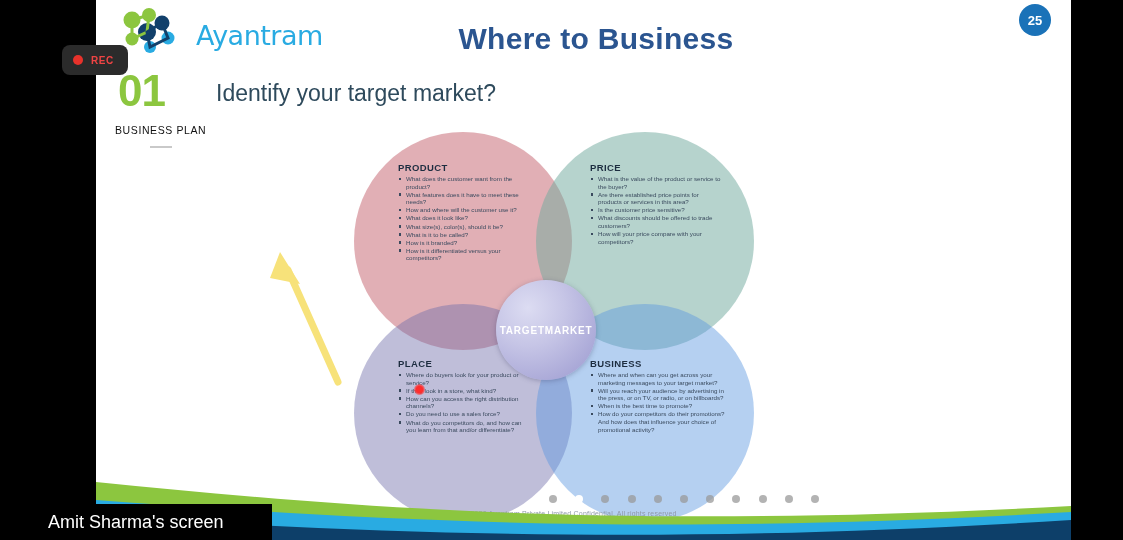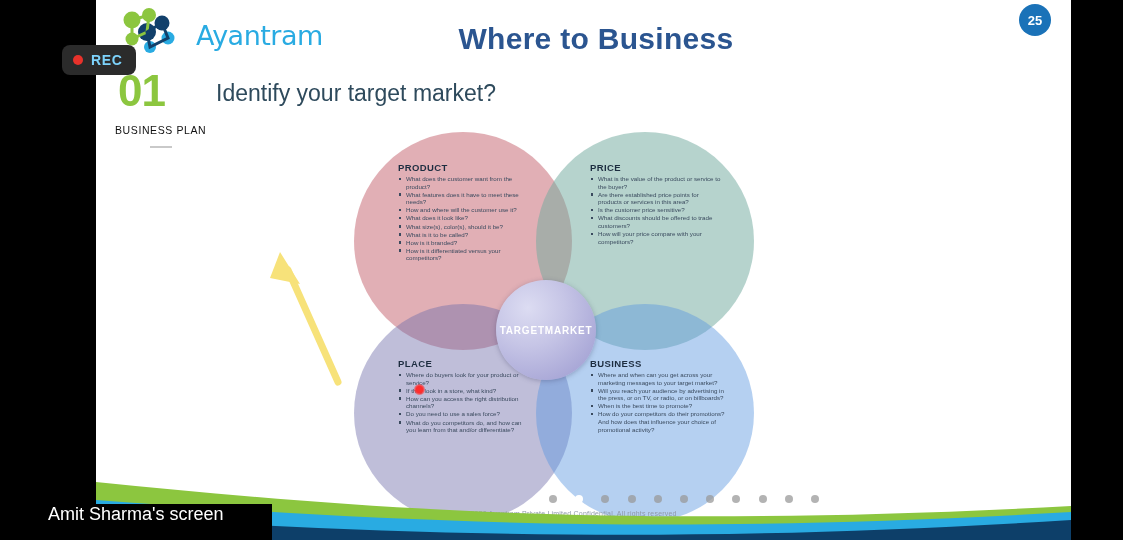--- a/index.html
+++ b/index.html
@@ -69,24 +69,24 @@
   
   #wave{position:absolute;left:0;bottom:0;width:975px;height:80px;}
 
   
   #arrow{position:absolute;left:96px;top:230px;width:200px;height:160px;pointer-events:none;}
 
   
   #rec{position:absolute;left:62px;top:45px;height:30px;padding:0 14px 0 11px;border-radius:8px;
       background:#2b2b2b;display:flex;align-items:center;gap:8px;}
   #recdot{width:10px;height:10px;border-radius:50%;background:#e8322b;}
-  #reclbl{color:#7dd3fc;font-size:14px;font-weight:bold;letter-spacing:.6px;}
+  #reclbl{color:#ef4444;font-size:10px;font-weight:bold;letter-spacing:.6px;}
 
   #sharebar{position:absolute;left:0;bottom:0;width:272px;height:36px;background:#000;
-           display:flex;}
+           display:flex;align-items:center;}
   #sharelbl{color:#fff;font-size:18px;padding-left:48px;white-space:nowrap;}
 
   #rightgutter{position:absolute;right:0;top:0;width:52px;height:540px;background:#000;}
   #leftgutter{position:absolute;left:0;top:0;width:96px;height:540px;background:#000;}
 </style>
 </head>
 <body>
 
 <div id="screen">
 

